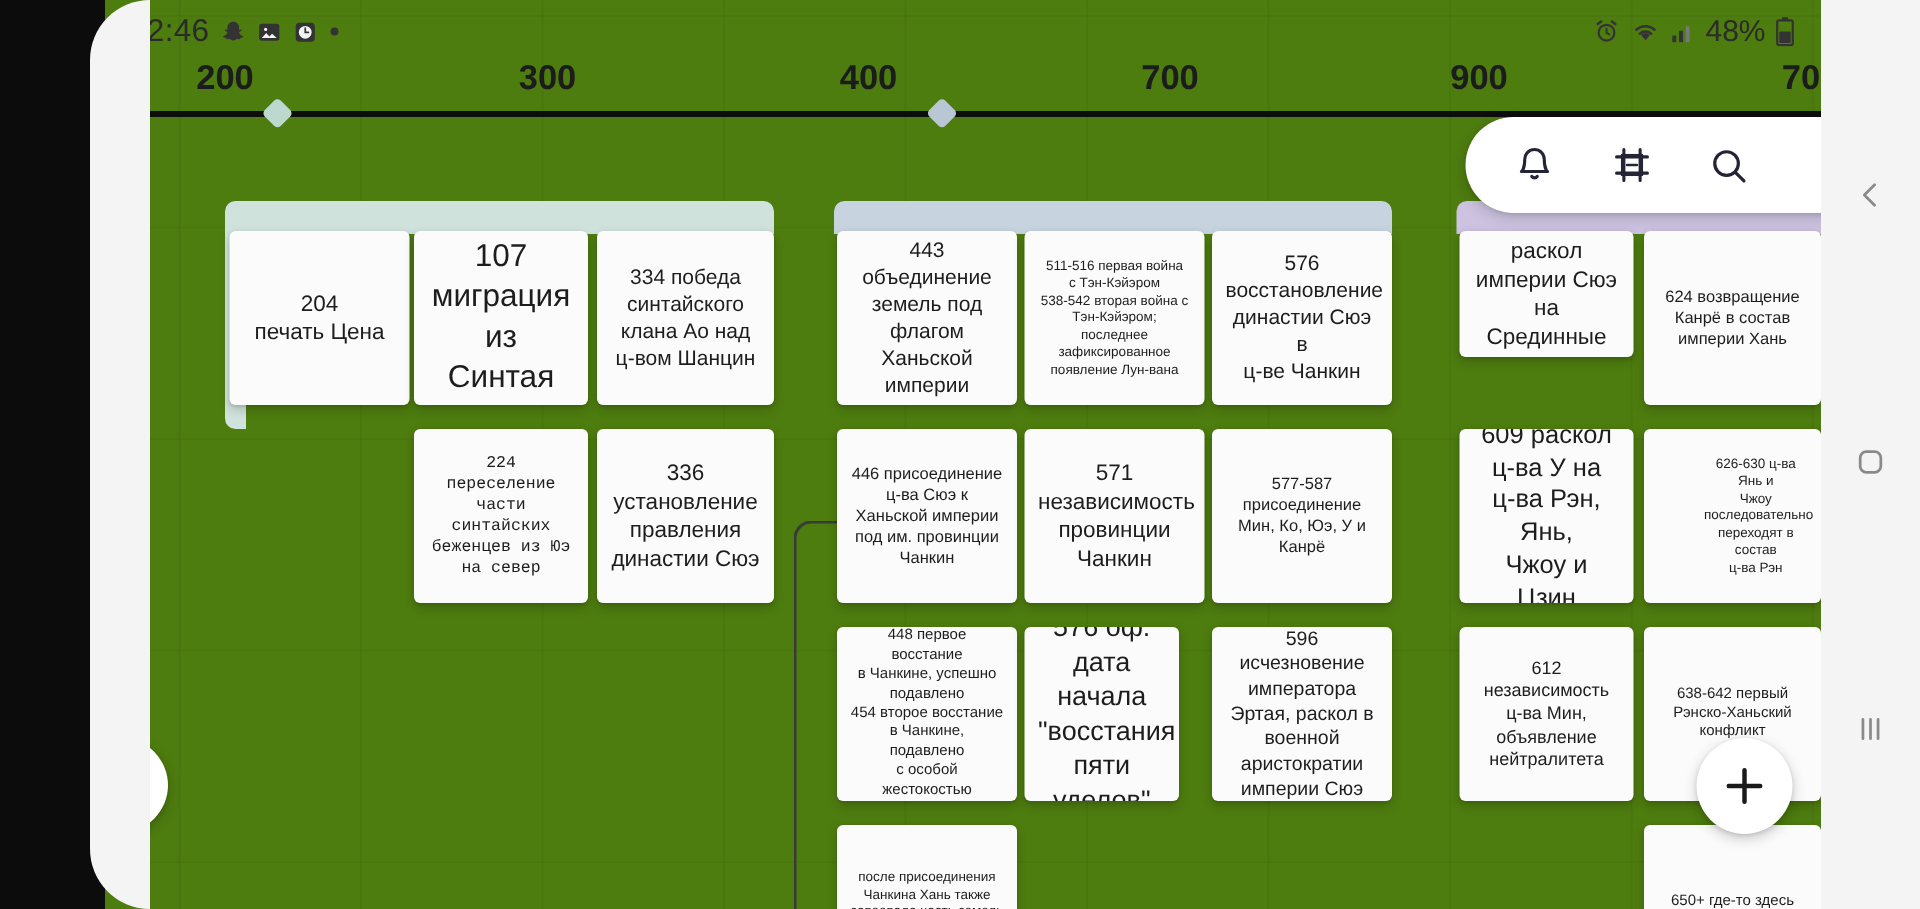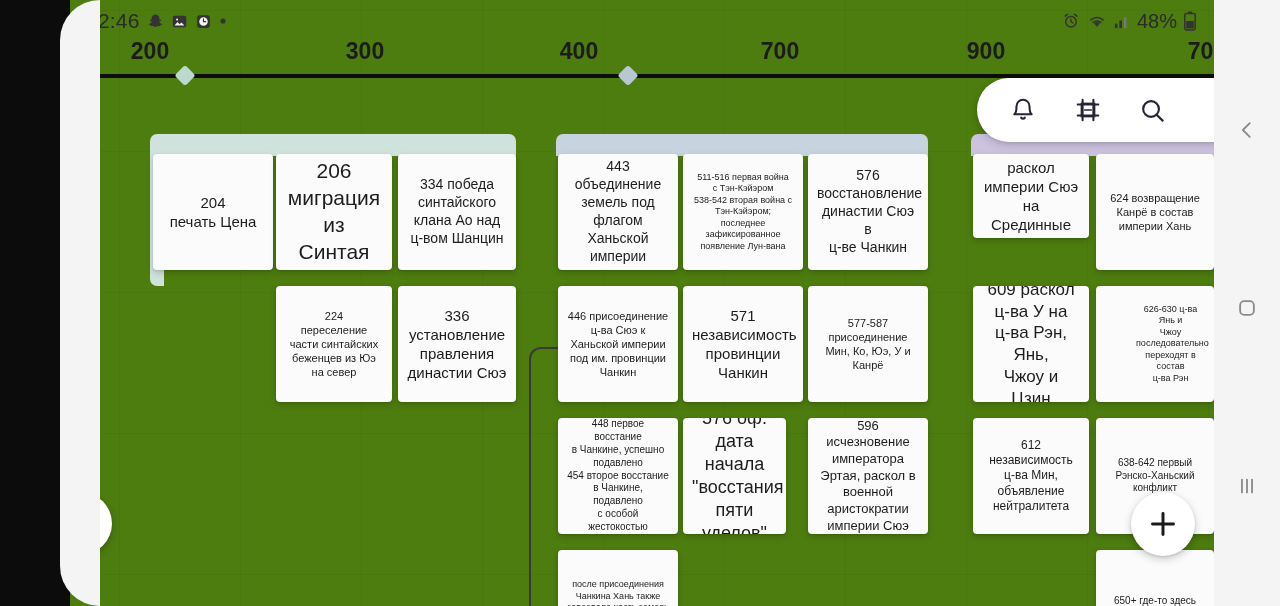--- a/index.html
+++ b/index.html
@@ -198,32 +198,32 @@
       </div>
 
     <div id="connector" style="left: 465px; top: 347px; width: 32px; height: 259px; border-color: rgb(58, 58, 58);"></div>
 
     <div id="cards">
         <div class="card" style="left: 89px; top: 154px; width: 120px; height: 116px; font-size: 15px;">
           <span style="white-space: pre-line;">204
 печать Цена</span>
         </div>
         <div class="card" style="left: 212px; top: 154px; width: 116px; height: 116px; font-size: 21px;">
-          <span style="white-space: pre-line;">206
+          <span style="white-space: pre-line;">107
 миграция
 из Синтая</span>
         </div>
         <div class="card" style="left: 334px; top: 154px; width: 118px; height: 116px; font-size: 14px;">
           <span style="white-space: pre-line;">334 победа
 синтайского
 клана Ао над
 ц-вом Шанцин</span>
         </div>
         <div class="card" style="left: 212px; top: 286px; width: 116px; height: 116px; font-size: 11px;">
-          <span style="white-space: pre-line;">224
+          <span style="white-space: pre-line; font-family: Liberation Mono, monospace;">224
 переселение
 части синтайских
 беженцев из Юэ
 на север</span>
         </div>
         <div class="card" style="left: 334px; top: 286px; width: 118px; height: 116px; font-size: 15px;">
           <span style="white-space: pre-line;">336
 установление
 правления
 династии Сюэ</span>

